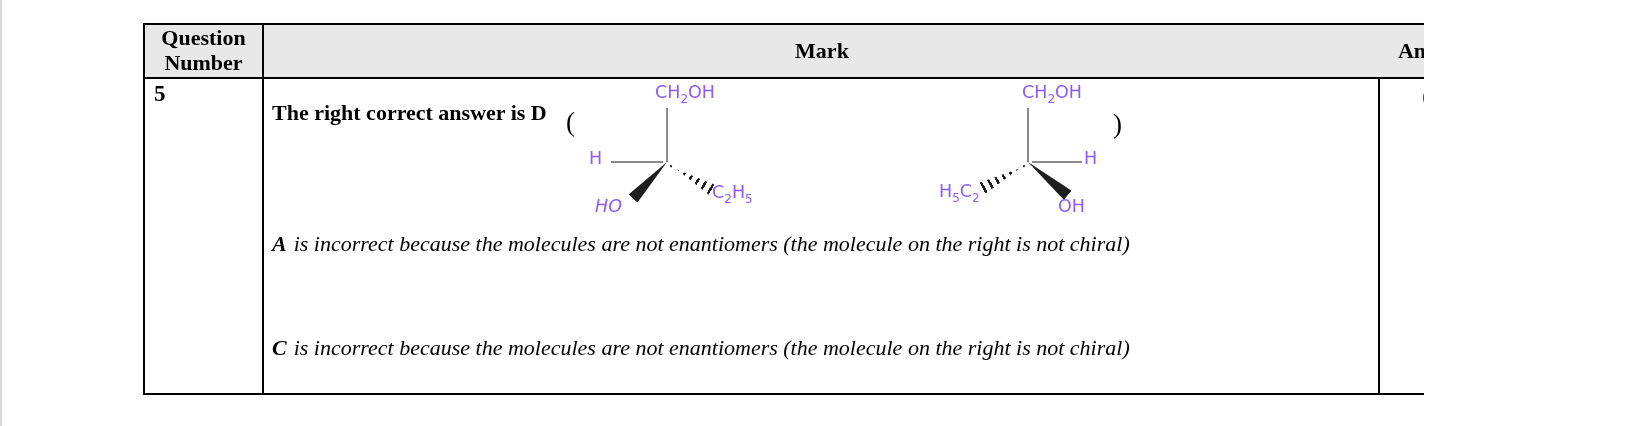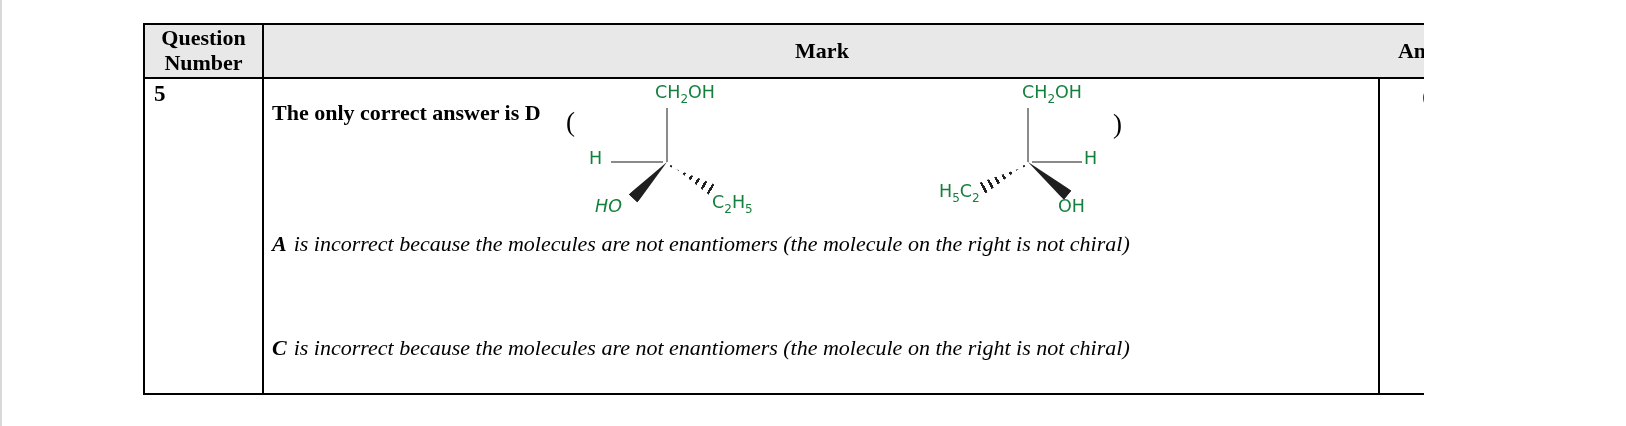--- a/index.html
+++ b/index.html
@@ -29,39 +29,39 @@
 
   .option-line{position:absolute;left:8px;white-space:nowrap;font-style:italic;font-size:22px;}
   .opt-a{top:152px;} .opt-b{top:204px;} .opt-c{top:256px;}
   .opt-letter{font-weight:bold;}
   .opt-text{padding-left:7px;}
 
   
   .molecule{position:absolute;top:0;width:215px;height:150px;}
   .mol-left{left:302px;} .mol-right{left:668px;}
   .atom-label{position:absolute;font-family:"DejaVu Sans","Liberation Sans",sans-serif;
-              font-size:17.5px;line-height:1.2;color:#15803d;white-space:nowrap;}
+              font-size:17.5px;line-height:1.2;color:#8b5cf6;white-space:nowrap;}
   .atom-label sub{font-size:12px;line-height:0;}
   .bond{position:absolute;background:#8a8a8a;}
   .bond-v{width:1.7px;} .bond-h{height:1.7px;}
   .wedge{position:absolute;transform-origin:0 50%;background:#1f1f1f;
          clip-path:polygon(0 50%,100% 0,100% 100%);}
   .hashw{position:absolute;transform-origin:0 50%;
          clip-path:polygon(0 42%,0 58%,100% 0,100% 100%);
          background:repeating-linear-gradient(90deg,#1f1f1f 0 2.4px,transparent 2.4px 7.6px);}
 
   
   .mL-top{left:89px;top:3px;}
   .mL-bv{left:100px;top:29px;height:54px;}
   .mL-h{left:23px;top:69px;}
   .mL-bh{left:45px;top:82px;width:52px;}
   .mL-wedge{left:101px;top:77px;width:50px;height:12px;transform:rotate(133deg);}
   .mL-ho{left:29px;top:117px;font-style:italic;}
   .mL-hash{left:104px;top:80px;width:53px;height:13px;transform:rotate(30deg);}
-  .mL-c2h5{left:146px;top:103px;margin-top:10px;}
+  .mL-c2h5{left:146px;top:103px;}
 
   
   .mR-top{left:90px;top:3px;}
   .mR-bv{left:95px;top:29px;height:54px;}
   .mR-bh{left:100px;top:82px;width:50px;}
   .mR-h{left:152px;top:69px;}
   .mR-wedge{left:96px;top:77px;width:52px;height:12px;transform:rotate(40deg);}
   .mR-oh{left:126px;top:117px;}
   .mR-hash{left:93px;top:80px;width:50px;height:13px;transform:rotate(152deg);}
   .mR-h5c2{left:7px;top:102px;}
@@ -75,21 +75,21 @@
 
   <div class="qtable">
 
     <div class="cell th">Question Number</div>
     <div class="cell th last-col">Mark</div>
     <div class="cell th">Answer</div>
 
     <div class="cell row2 cell-q">5</div>
 
     <div class="cell row2 cell-answer">
-      <div class="answer-intro">The only correct answer is D</div>
+      <div class="answer-intro">The right correct answer is D</div>
       <div class="paren p-open">(</div>
       <div class="paren p-close">)</div>
 
       <div class="molecule mol-left">
         <div class="atom-label mL-top"><span>CH</span><sub>2</sub><span>OH</span></div>
         <div class="bond bond-v mL-bv"></div>
         <div class="atom-label mL-h">H</div>
         <div class="bond bond-h mL-bh"></div>
         <div class="wedge mL-wedge"></div>
         <div class="atom-label mL-ho">HO</div>

